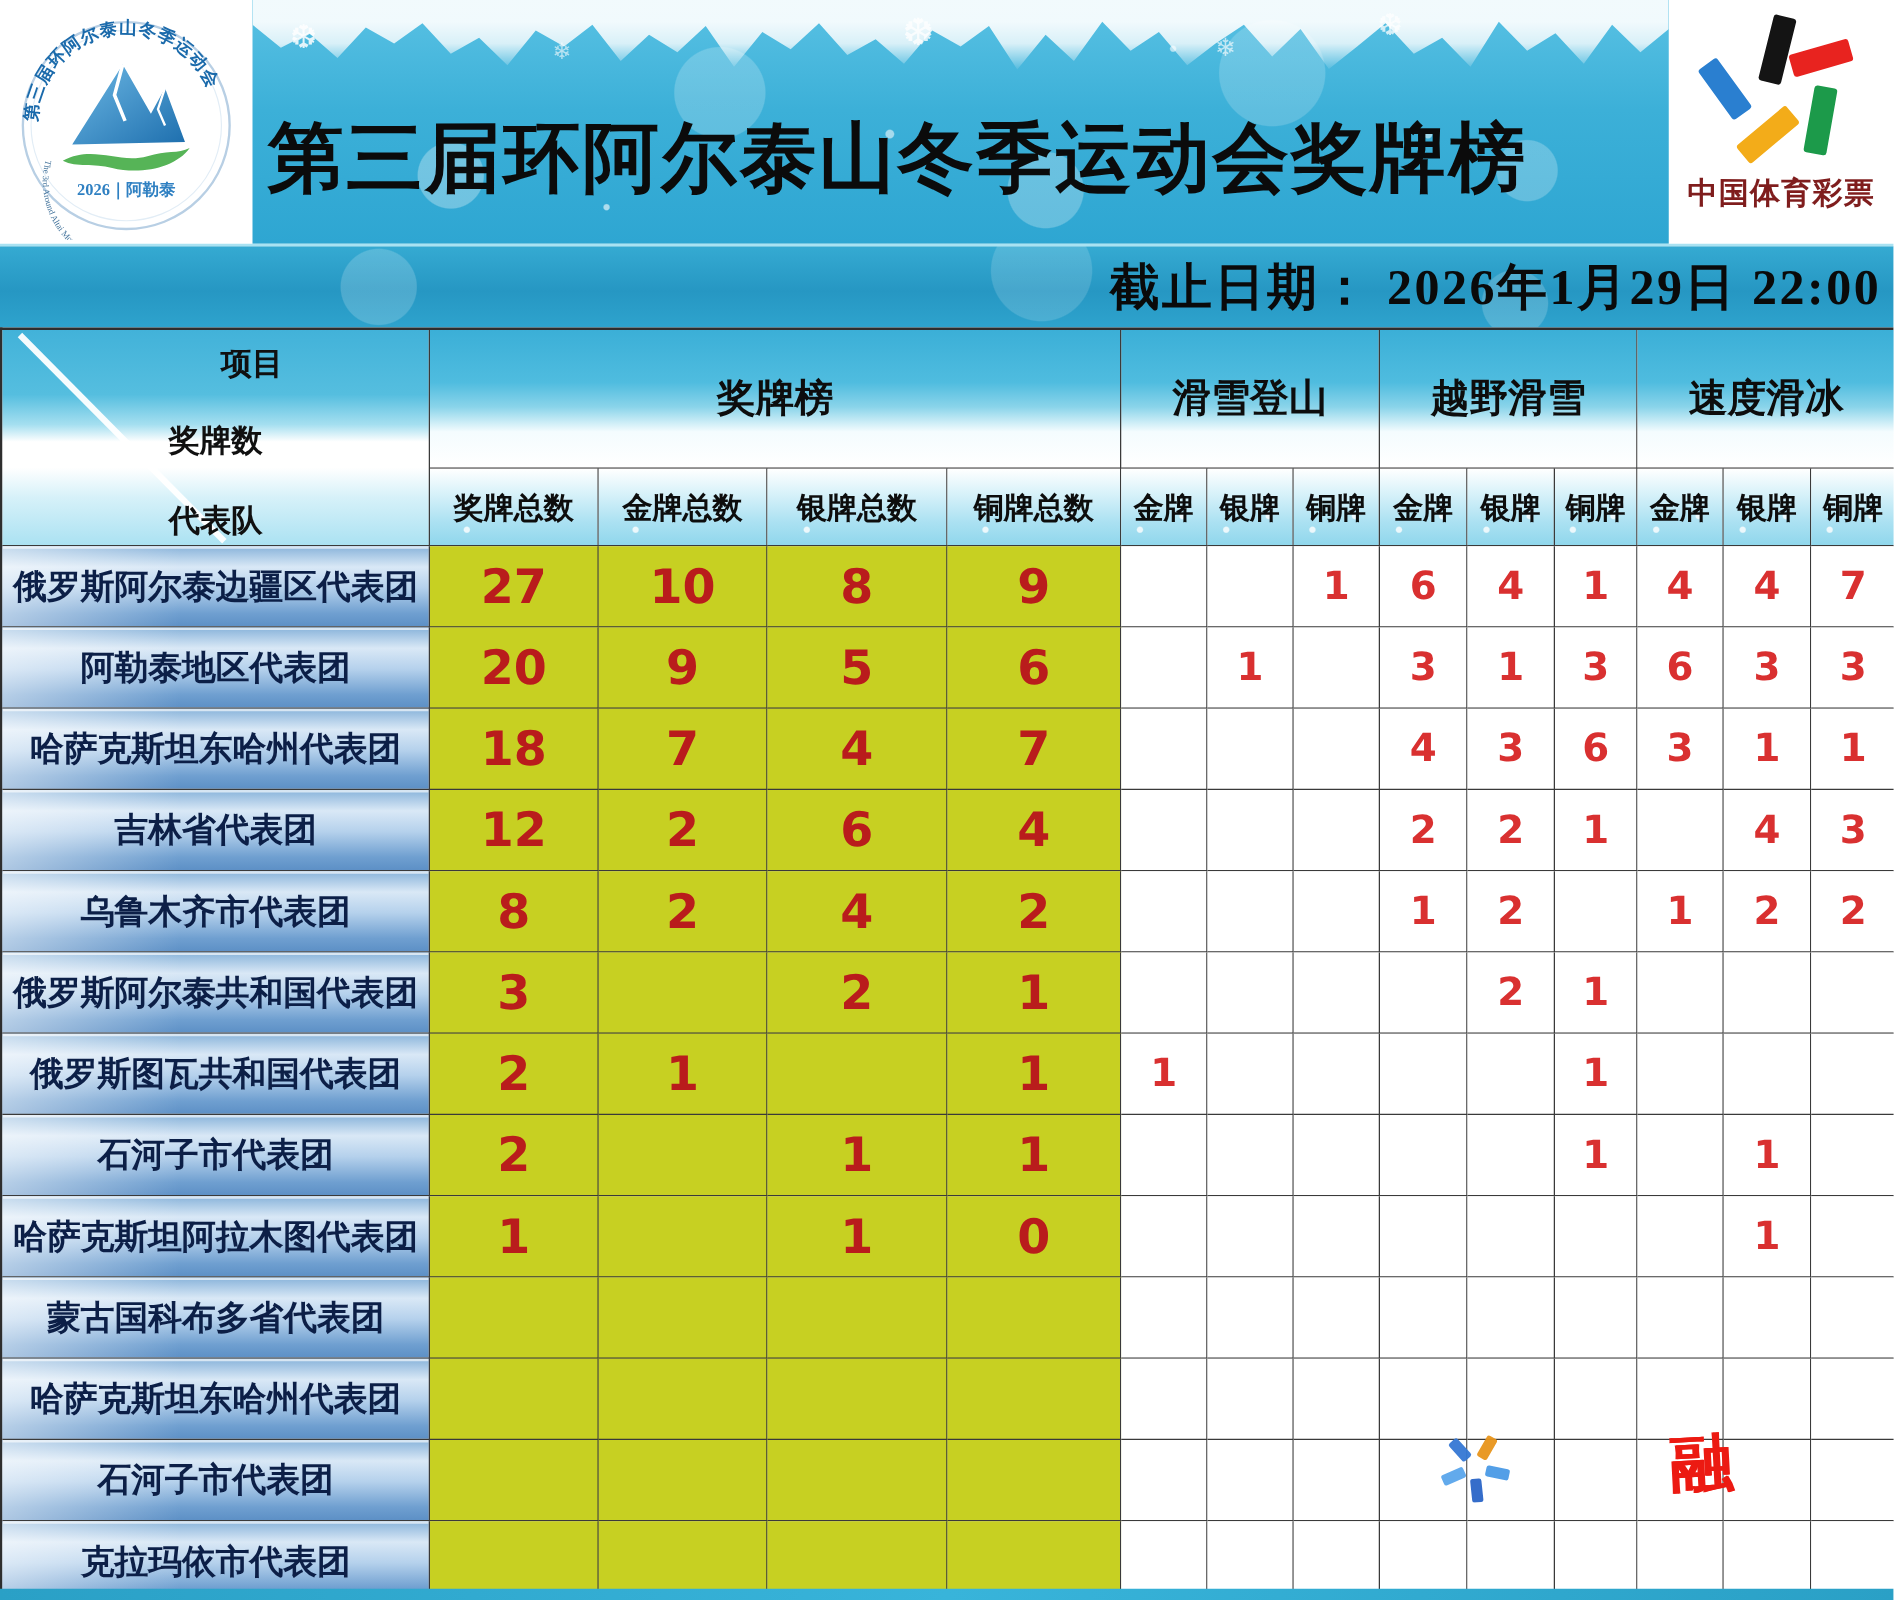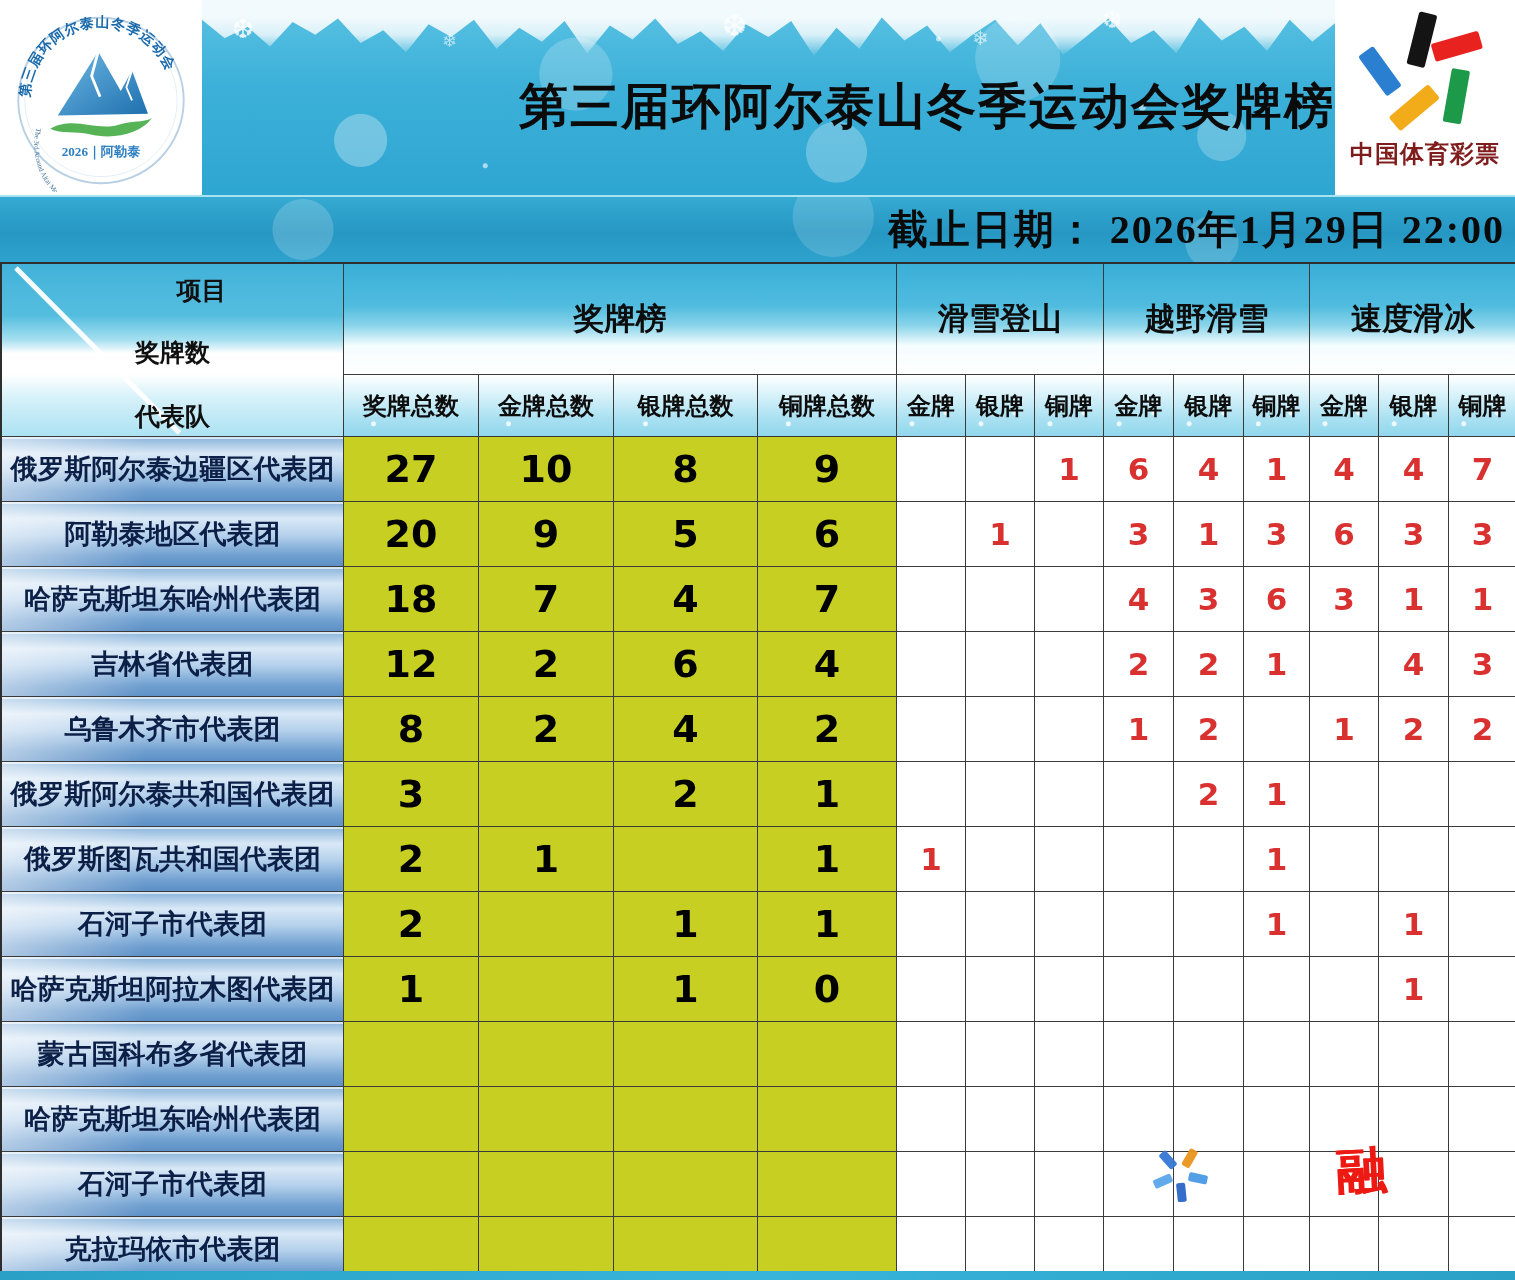--- a/index.html
+++ b/index.html
@@ -19,22 +19,22 @@
     radial-gradient(circle at 90% 70%, rgba(255,255,255,.24) 0 24px, rgba(255,255,255,0) 25px),
     radial-gradient(circle at 45% 55%, rgba(255,255,255,.55) 0 3px, rgba(255,255,255,0) 4px),
     radial-gradient(circle at 25% 85%, rgba(255,255,255,.6) 0 2px, rgba(255,255,255,0) 3px),
     radial-gradient(circle at 65% 20%, rgba(255,255,255,.6) 0 2px, rgba(255,255,255,0) 3px),
     radial-gradient(circle at 83% 55%, rgba(255,255,255,.5) 0 3px, rgba(255,255,255,0) 4px),
     linear-gradient(180deg,#5ac2e4 0%,#3cb0d8 45%,#2ea6d2 100%);}
   .icicles{position:absolute;top:0;left:0;right:0;height:58px;opacity:.92;
     background:linear-gradient(180deg,#ffffff 30%,rgba(255,255,255,.85) 60%,rgba(230,246,252,0) 100%);
     clip-path:polygon(0 0,100% 0,100% 40%,98% 72%,96% 34%,94% 88%,92% 46%,90% 70%,88% 30%,86% 92%,84% 52%,82% 74%,80% 32%,78% 64%,76% 95%,74% 40%,72% 78%,70% 34%,68% 60%,66% 90%,64% 44%,62% 70%,60% 30%,58% 84%,56% 48%,54% 96%,52% 36%,50% 64%,48% 42%,46% 88%,44% 54%,42% 76%,40% 32%,38% 68%,36% 44%,34% 92%,32% 36%,30% 72%,28% 48%,26% 84%,24% 34%,22% 64%,20% 42%,18% 90%,16% 52%,14% 74%,12% 32%,10% 60%,8% 38%,6% 80%,4% 46%,2% 66%,0% 34%);}
   .flake{position:absolute;color:#fff;pointer-events:none;}
-  .page-title{position:absolute;left:0;right:0;top:74px;margin:0;text-align:right;
-    font-size:49px;font-weight:900;color:#0b0b0b;letter-spacing:2px;}
+  .page-title{position:absolute;left:0;right:0;top:74px;margin:12px;text-align:left;
+    font-size:61px;font-weight:900;color:#0b0b0b;letter-spacing:2px;}
   .lottery-label{font-size:24px;font-weight:bold;color:#7f1d1d;letter-spacing:1px;margin-top:0;
     font-family:"Liberation Sans","DejaVu Sans",sans-serif;}
 
   
   .date-bar{position:absolute;top:195px;left:0;width:1515px;height:67px;box-sizing:border-box;
     display:flex;align-items:center;justify-content:flex-end;padding-right:10px;
     border-top:2px solid #a9e2f2;
     font-size:40px;font-weight:bold;color:#0a0a0a;letter-spacing:2px;
     background:
       radial-gradient(circle at 20% 50%, rgba(255,255,255,.18) 0 30px, rgba(255,255,255,0) 31px),
@@ -62,21 +62,21 @@
   .sub{grid-row:2;font-size:24px;font-weight:bold;color:#0d0d0d;
     background:
       radial-gradient(circle at 22% 80%, rgba(255,255,255,.8) 0 2px, rgba(255,255,255,0) 3px),
       radial-gradient(circle at 72% 62%, rgba(255,255,255,.8) 0 2px, rgba(255,255,255,0) 3px),
       linear-gradient(180deg,#ffffff 0%,#dbf3fa 30%,#abe1f2 70%,#90d7ec 100%);}
   .team{font-size:27px;font-weight:bold;color:#0c1f47;
     background:
       linear-gradient(90deg,rgba(255,255,255,.5) 0%,rgba(255,255,255,0) 42%),
       linear-gradient(180deg,#88b3da 0%,#d9e8f6 26%,#b5d1ec 52%,#6f9fd0 84%,#5d90c6 100%);
     box-shadow:inset 0 2px 0 rgba(255,255,255,.65);}
-  .total{background:#c7d022;font-size:38px;font-weight:bold;color:#000000;
+  .total{background:#c7d022;font-size:38px;font-weight:bold;color:#b91c1c;
     font-family:"DejaVu Sans","Liberation Sans",sans-serif;}
   .sport{background:#ffffff;font-size:31px;font-weight:bold;color:#d93030;
     font-family:"DejaVu Sans","Liberation Sans",sans-serif;}
 
   
   .wm-star{position:absolute;left:1150px;top:1142px;z-index:4;opacity:.95;}
   .wm-seal{position:absolute;left:1336px;top:1138px;z-index:4;font-size:50px;font-weight:bold;
     color:#ec1a12;transform:rotate(-3deg);text-shadow:1px 0 0 #ec1a12;}
   .bottom-strip{position:absolute;left:0;right:0;bottom:0;height:9px;z-index:5;
     background:linear-gradient(90deg,#2aa0c6,#38b4da 50%,#2aa0c6);}

